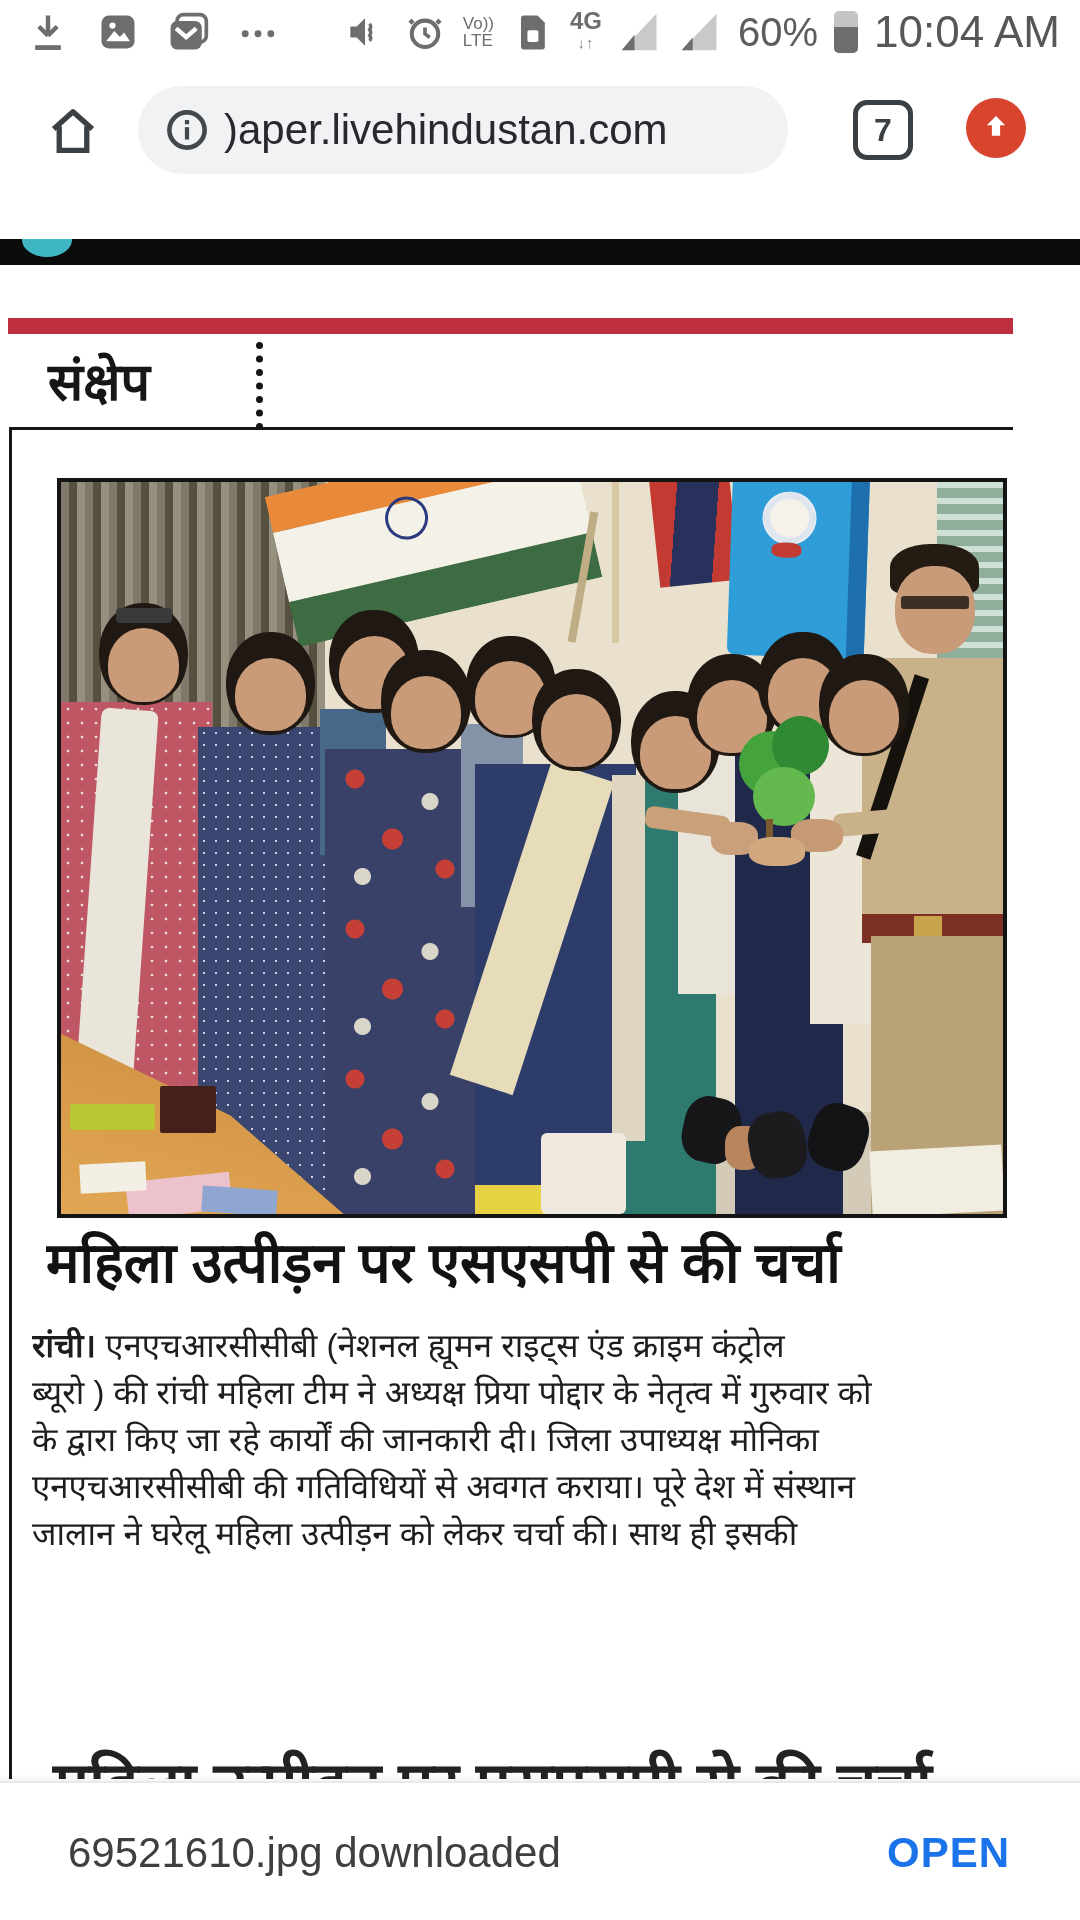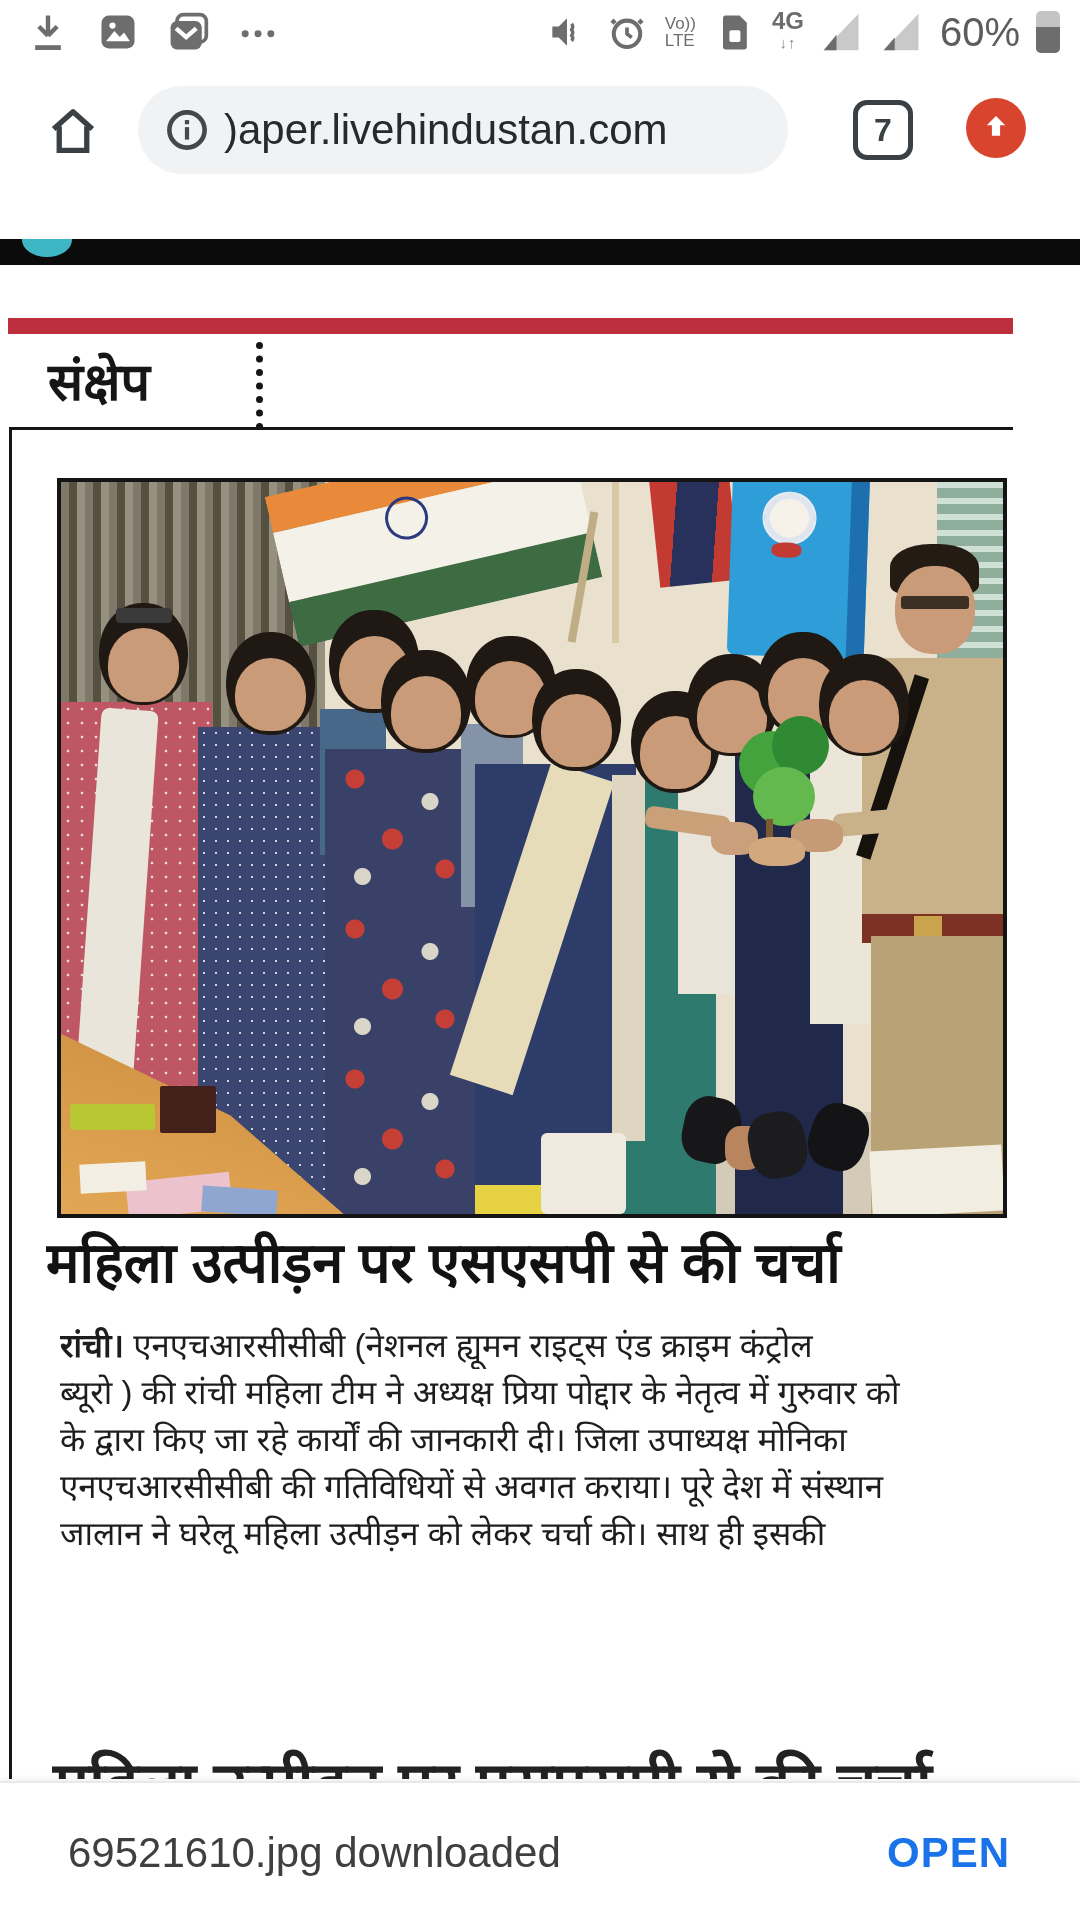--- a/index.html
+++ b/index.html
@@ -39,21 +39,21 @@
   .dot-divider{position:absolute;left:256px;top:342px;height:88px;border-left:7px dotted #151515;}
   .h-rule{position:absolute;left:9px;top:427px;width:1004px;height:3px;background:#161616;}
   .v-rule{position:absolute;left:9px;top:427px;width:3px;height:1352px;background:#161616;}
   
   .photo{position:absolute;left:57px;top:478px;width:950px;height:740px;border:4px solid #141414;
          background:#e9e1cd;overflow:hidden;box-sizing:border-box;}
   .ph{position:absolute;}
   
   .headline{position:absolute;left:46px;top:1222px;width:965px;font-size:56px;font-weight:bold;
             color:#121212;white-space:nowrap;overflow:hidden;}
-  .body-copy{position:absolute;left:60px;top:1322px;width:968px;font-size:33px;color:#1d1d1d;line-height:47px;}
+  .body-copy{position:absolute;left:32px;top:1322px;width:968px;font-size:33px;color:#1d1d1d;line-height:47px;}
   .bline{white-space:nowrap;overflow:hidden;}
   .bline b{font-weight:bold;}
   .cutoff{position:absolute;left:52px;top:1748px;width:956px;height:31px;overflow:hidden;}
   .cutoff div{font-size:62px;line-height:74px;font-weight:bold;color:#222;white-space:nowrap;}
   
   .download-bar{position:absolute;left:0;top:1781px;width:1080px;height:139px;background:#fff;
                 border-top:2px solid #e9e9e9;box-shadow:0 -3px 6px rgba(0,0,0,0.05);
                 display:flex;align-items:center;justify-content:space-between;}
   .dl-msg{font-size:42px;color:#3f3f3f;padding-left:68px;}
   .dl-open{font-size:42px;font-weight:bold;color:#1a73e8;padding-right:70px;letter-spacing:1px;}
@@ -110,20 +110,21 @@
       <svg class="sb-ic" viewBox="0 0 24 24">
         <path d="M21 2v20H2z" fill="#c9c9c9"></path>
         <path d="M9 22v-8.5L2 22z" fill="#6d6d6d"></path>
       </svg>
       <svg class="sb-ic" viewBox="0 0 24 24">
         <path d="M21 2v20H2z" fill="#c9c9c9"></path>
         <path d="M8 22v-7L2 22z" fill="#6d6d6d"></path>
       </svg>
       <span class="sb-txt">60%</span>
       <div class="battery"></div>
+      <span class="time">10:04 AM</span>
     </div>
   </div>
 
   <div class="browser-bar">
     <svg class="home-ic" viewBox="0 0 24 24">
       <path d="M4 11.2L12 4l8 7.2" stroke="#3b4044" stroke-width="2.2" fill="none" stroke-linejoin="round"></path>
       <path d="M6.3 10v10h11.4V10" stroke="#3b4044" stroke-width="2.2" fill="none"></path>
     </svg>
     <div class="url-pill">
       <svg class="info-ic" viewBox="0 0 24 24">

